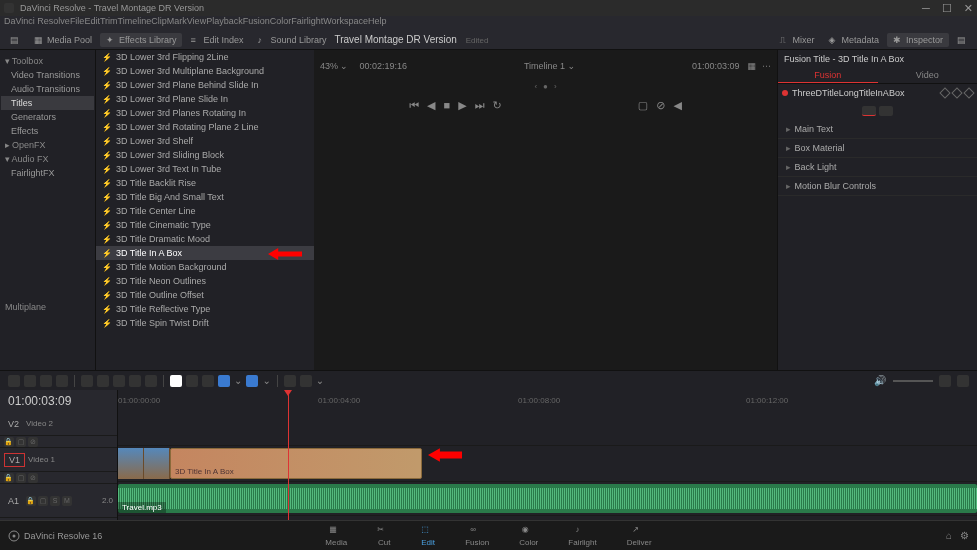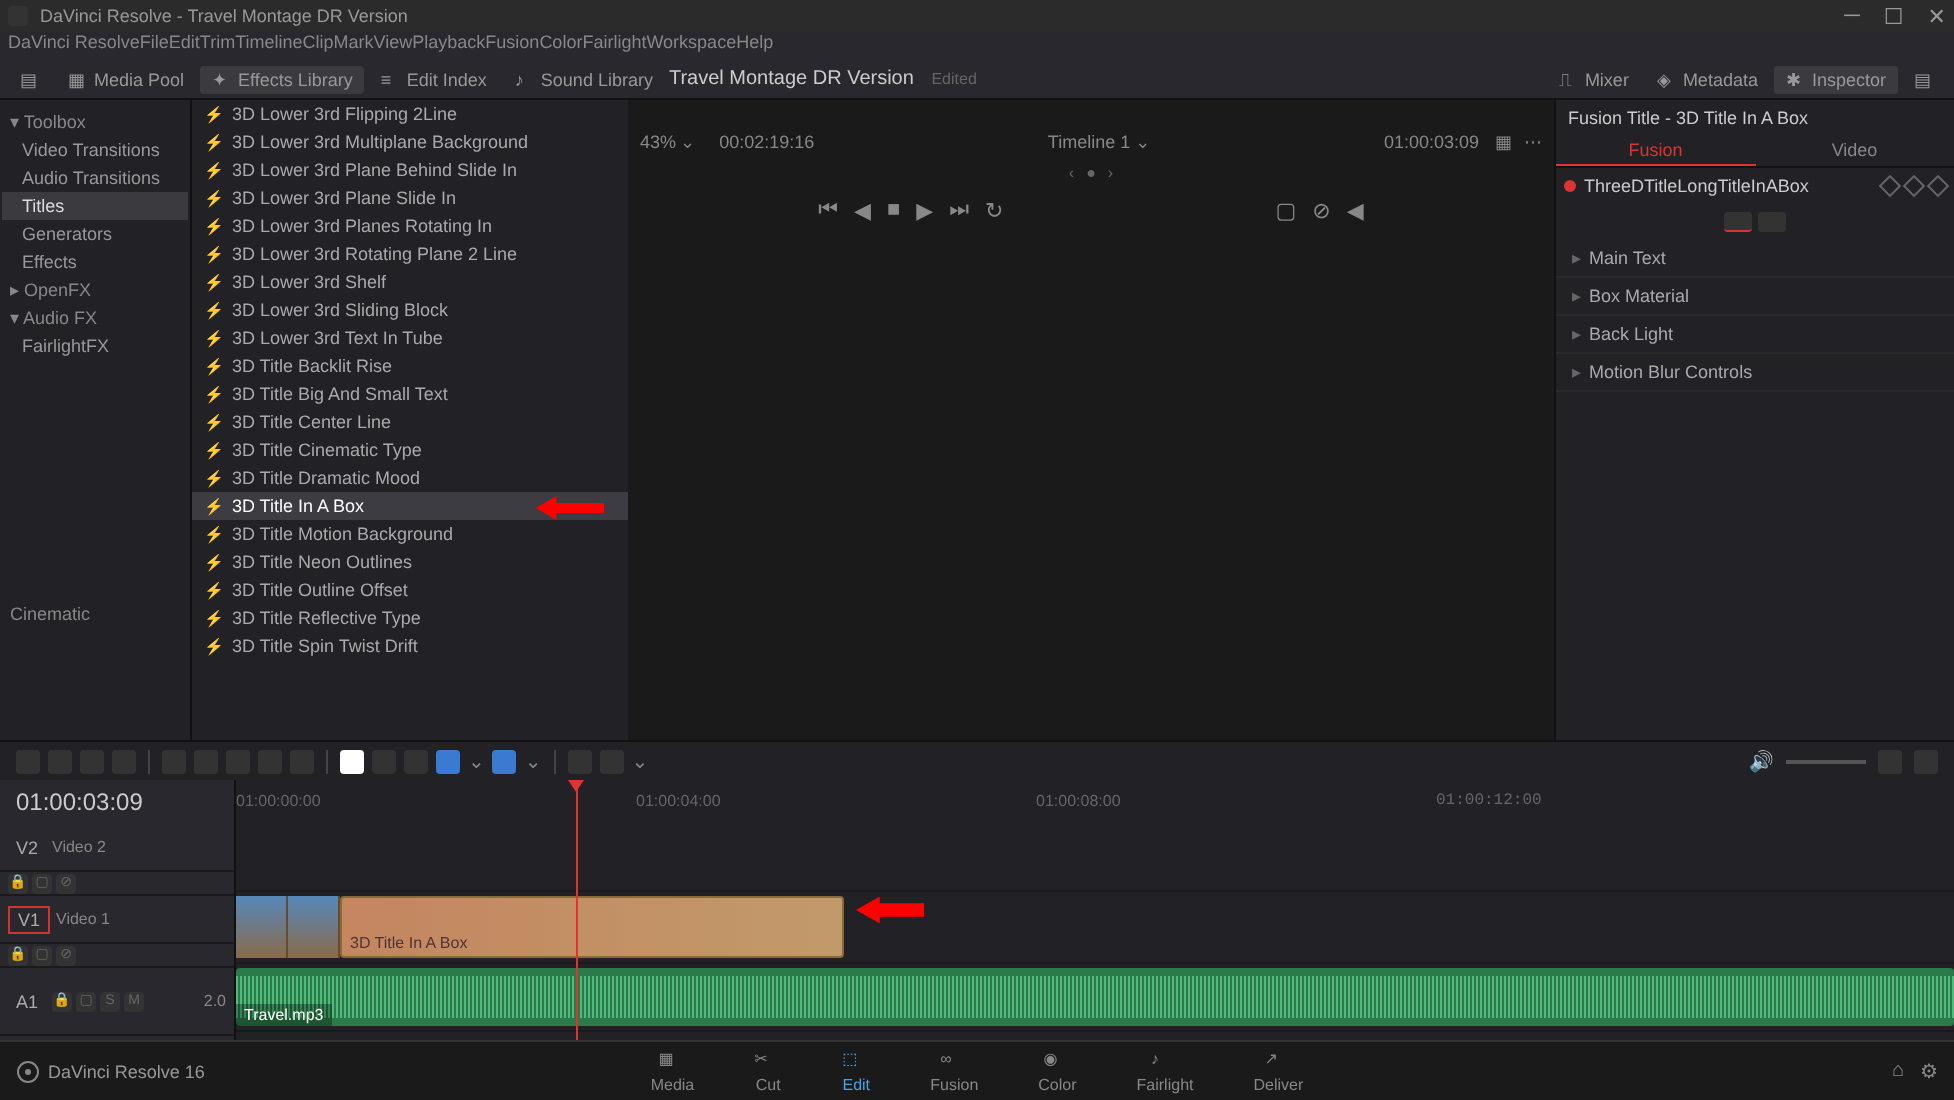--- a/index.html
+++ b/index.html
@@ -25,21 +25,21 @@
 .redbox{border:2px solid #f00;padding:2px 8px}
 .midhdr .title{font-size:10px;color:#ccc}
 .midhdr .search{margin-left:auto;width:11px;height:11px;cursor:pointer}
 .list{flex:1;overflow:hidden;position:relative}
 .li{display:flex;align-items:center;padding:2px 6px;gap:4px;font-size:9px;color:#aaa;cursor:pointer;height:14px}
 .li .bolt{color:#666;font-size:8px}
 .li.sel{background:#3c3c42;color:#fff}
 .li.sel .bolt{color:#fff}
 .arrow-red{position:absolute;right:12px;width:34px;height:12px}
 .viewer{flex:1;background:#1a1a1a;display:flex;flex-direction:column;position:relative}
-.vhdr{height:18px;display:flex;align-items:flex-start;padding:16px 6px;font-size:9px;color:#888}
+.vhdr{height:18px;display:flex;align-items:center;padding:16px 6px;font-size:9px;color:#888}
 .canvas{flex:1;margin:4px 10px;border:2px solid #f00;background:#000;display:flex;align-items:center;justify-content:center;position:relative}
 .titlebox{border:4px solid #0fb0c8;padding:6px 24px}
 .titlebox .inner{background:#0a2a4a;padding:4px 8px}
 .titletext{color:#fff;font-weight:900;font-style:italic;font-size:20px;letter-spacing:1px}
 .transport{height:30px;display:flex;align-items:center;justify-content:center;gap:8px;color:#888;font-size:11px}
 .transport span{cursor:pointer}
 .inspector{width:200px;background:#212126;border-left:1px solid #111;display:flex;flex-direction:column}
 .ihdr{height:18px;display:flex;align-items:center;padding:0 6px;font-size:9px;color:#ccc}
 .itabs{height:16px;display:flex;border-bottom:1px solid #111}
 .itab{flex:1;text-align:center;font-size:9px;color:#888;padding:2px;cursor:pointer}
@@ -169,21 +169,21 @@
         <div class="item">Video Transitions</div>
         <div class="item">Audio Transitions</div>
         <div class="item sel">Titles</div>
         <div class="item">Generators</div>
         <div class="item">Effects</div>
       </div>
     <div class="hdr">▸ <span>OpenFX</span></div>
     <div class="hdr">▾ <span>Audio FX</span></div>
     <div class="item">FairlightFX</div>
     <div style="height:120px"></div>
-    <div class="hdr">Cinematic</div>
+    <div class="hdr">Multiplane</div>
   </div>
 
   <div class="midpane">
     <div class="list" id="title-list">
         <div class="li">
           <span class="bolt">⚡</span>
           <span>3D Lower 3rd Flipping 2Line</span>
         </div>
         <div class="li">
           <span class="bolt">⚡</span>
@@ -389,21 +389,21 @@
           <span>M</span>
         </span>
       <span style="font-size:8px;color:#888;margin-left:auto">2.0</span>
     </div>
   </div>
   <div class="tlbody">
     <div class="ruler" id="ruler">
         <span class="mark" style="left: 0px;">01:00:00:00</span>
         <span class="mark" style="left: 200px;">01:00:04:00</span>
         <span class="mark" style="left: 400px;">01:00:08:00</span>
-        <span class="mark" style="left: 600px; font-family: Liberation Mono, monospace;">01:00:12:00</span>
+        <span class="mark" style="left: 628px;">01:00:12:00</span>
       </div>
     <div class="playhead"></div>
     <div class="trow" style="height:36px"></div>
     <div class="trow" style="height:36px">
       <div class="clip img">
           <span></span>
           <span></span>
         </div>
       <div class="clip title">
           <span class="lbl">3D Title In A Box</span>

